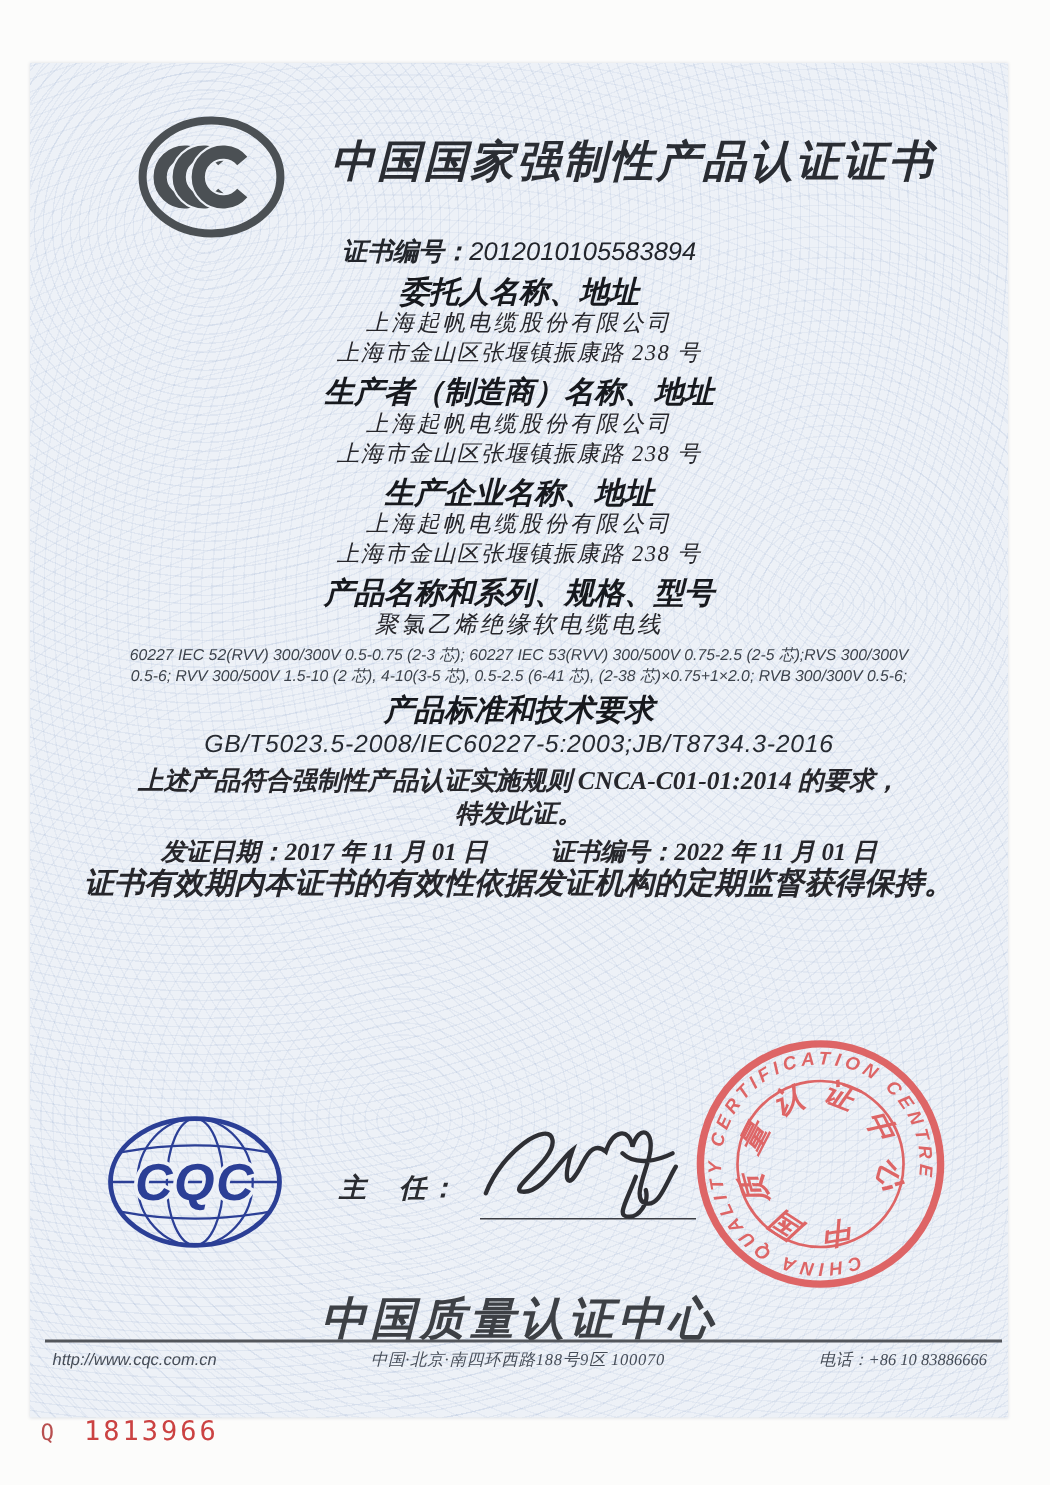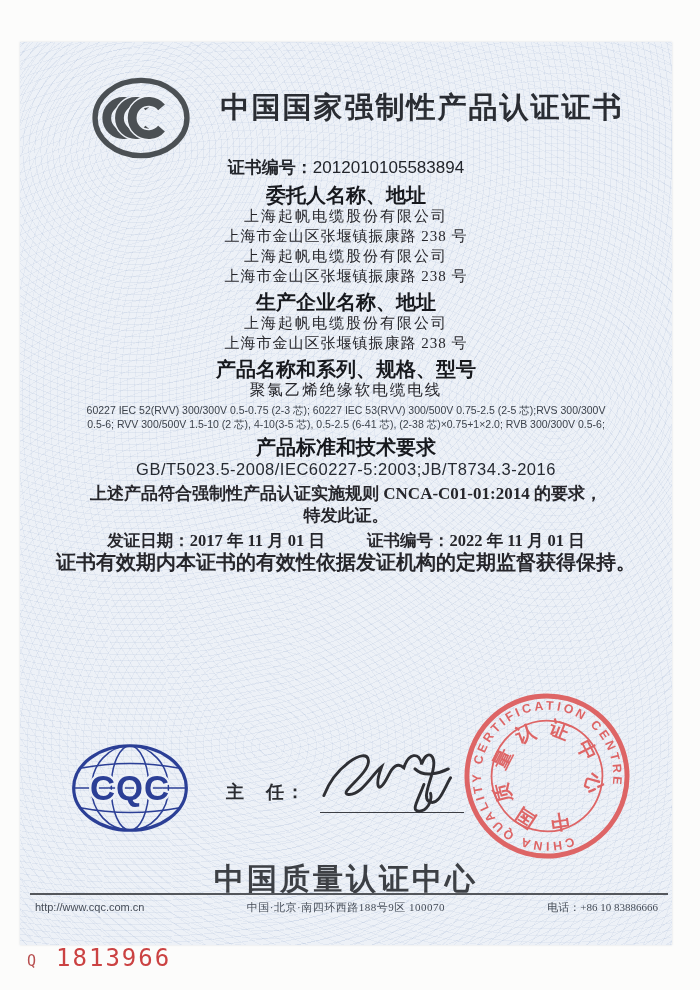--- a/index.html
+++ b/index.html
@@ -12,20 +12,21 @@
     overflow:hidden;
   }
   .page {
     position:absolute; left:20px; top:42px; width:652px; height:903px;
     background-color:#edf1f7;
     background-image:
       repeating-radial-gradient(circle at 18% 12%, rgba(105,135,185,.10) 0 .9px, transparent .9px 6px),
       repeating-radial-gradient(circle at 82% 40%, rgba(105,135,185,.08) 0 .9px, transparent .9px 7px),
       repeating-radial-gradient(circle at 38% 78%, rgba(105,135,185,.08) 0 .9px, transparent .9px 8px);
     box-shadow:0 0 2px rgba(120,130,150,.25);
+    font-style:italic;
   }
   .ccc-logo { position:absolute; left:70px; top:33px; width:102px; height:86px; }
   .cert-title {
     position:absolute; left:178px; top:46px; width:448px;
     text-align:center; font-size:29px; font-weight:bold; letter-spacing:2px; color:#2a2d33;
     font-family:"Liberation Serif","DejaVu Serif",serif;
   }
   .body-text { position:absolute; left:0; top:96px; width:652px; text-align:center;margin-top:17px; }
   .certno { font-size:17px; line-height:21px; margin-top:2px; color:#22252b;
             font-family:"Liberation Sans","DejaVu Sans",sans-serif; }
@@ -57,21 +58,21 @@
                  font-size:30px; font-weight:600; letter-spacing:3px; color:#3d4045; }
   .rule { position:absolute; left:10px; top:851px; width:638px; border-top:2px solid #54575c; }
   .footer-row { position:absolute; left:0; top:858px; width:652px; padding:0 14px 0 15px;
                 display:flex; justify-content:space-between; align-items:center;
                 font-size:11px; line-height:14px; color:#454c57; }
   .footer-row .url { font-family:"Liberation Sans","DejaVu Sans",sans-serif; }
   .footer-row .addr-f { letter-spacing:.5px; }
   .serial { position:absolute; left:27px; top:944px; display:flex; align-items:baseline;
             font-family:"DejaVu Sans Mono","Liberation Mono",monospace; }
   .serial .q { font-size:15px; color:#b84f4f; margin-right:20px; }
-  .serial .num { font-size:24px; letter-spacing:2px; color:#cb4242; }
+  .serial .num { font-size:18px; letter-spacing:2px; color:#cb4242; }
 </style>
 </head>
 <body>
 
 <div class="page">
 
   <svg class="ccc-logo" viewBox="0 0 104 88">
     <ellipse cx="52" cy="44" rx="47" ry="38.5" fill="none" stroke="#4b5054" stroke-width="5.5"></ellipse>
     <path d="M 47 33.1 A 17 17 0 1 0 47 54.9" fill="none" stroke="#4b5054" stroke-width="9"></path>
     <path d="M 60 33.1 A 17 17 0 1 0 60 54.9" fill="none" stroke="#edf1f7" stroke-width="12"></path>
@@ -84,20 +85,21 @@
 
   <div class="body-text">
     <div class="certno">
       <span class="lbl">证书编号：</span><span>2012010105583894</span>
     </div>
 
     <div class="sec-label first">委托人名称、地址</div>
     <div class="company">上海起帆电缆股份有限公司</div>
     <div class="addr">上海市金山区张堰镇振康路 238 号</div>
 
+    <div class="sec-label">生产者（制造商）名称、地址</div>
     <div class="company">上海起帆电缆股份有限公司</div>
     <div class="addr">上海市金山区张堰镇振康路 238 号</div>
 
     <div class="sec-label">生产企业名称、地址</div>
     <div class="company">上海起帆电缆股份有限公司</div>
     <div class="addr">上海市金山区张堰镇振康路 238 号</div>
 
     <div class="sec-label">产品名称和系列、规格、型号</div>
     <div class="product-name">聚氯乙烯绝缘软电缆电线</div>
     <div class="specs">

